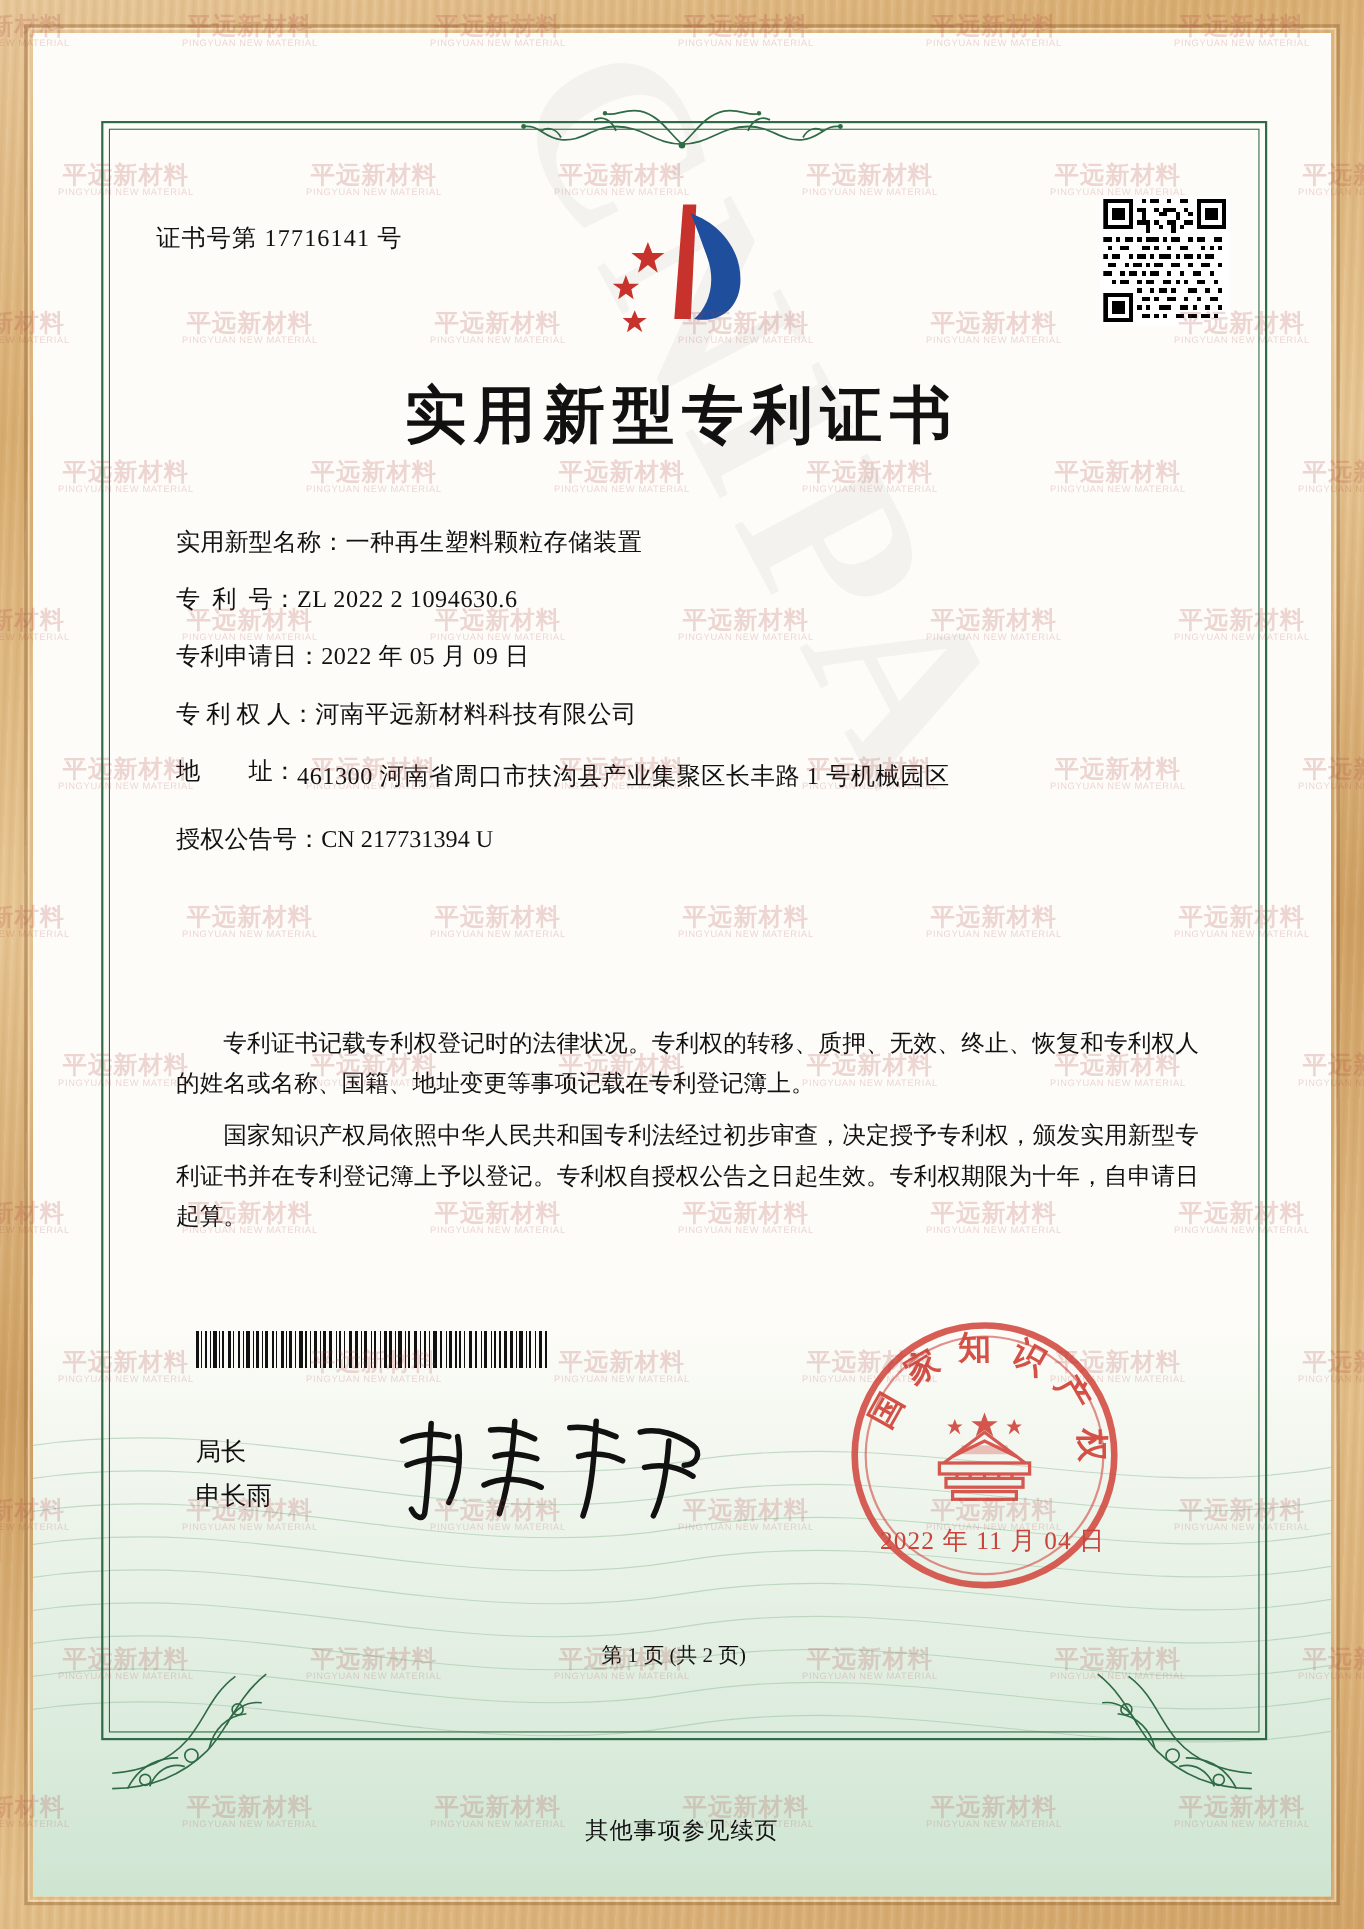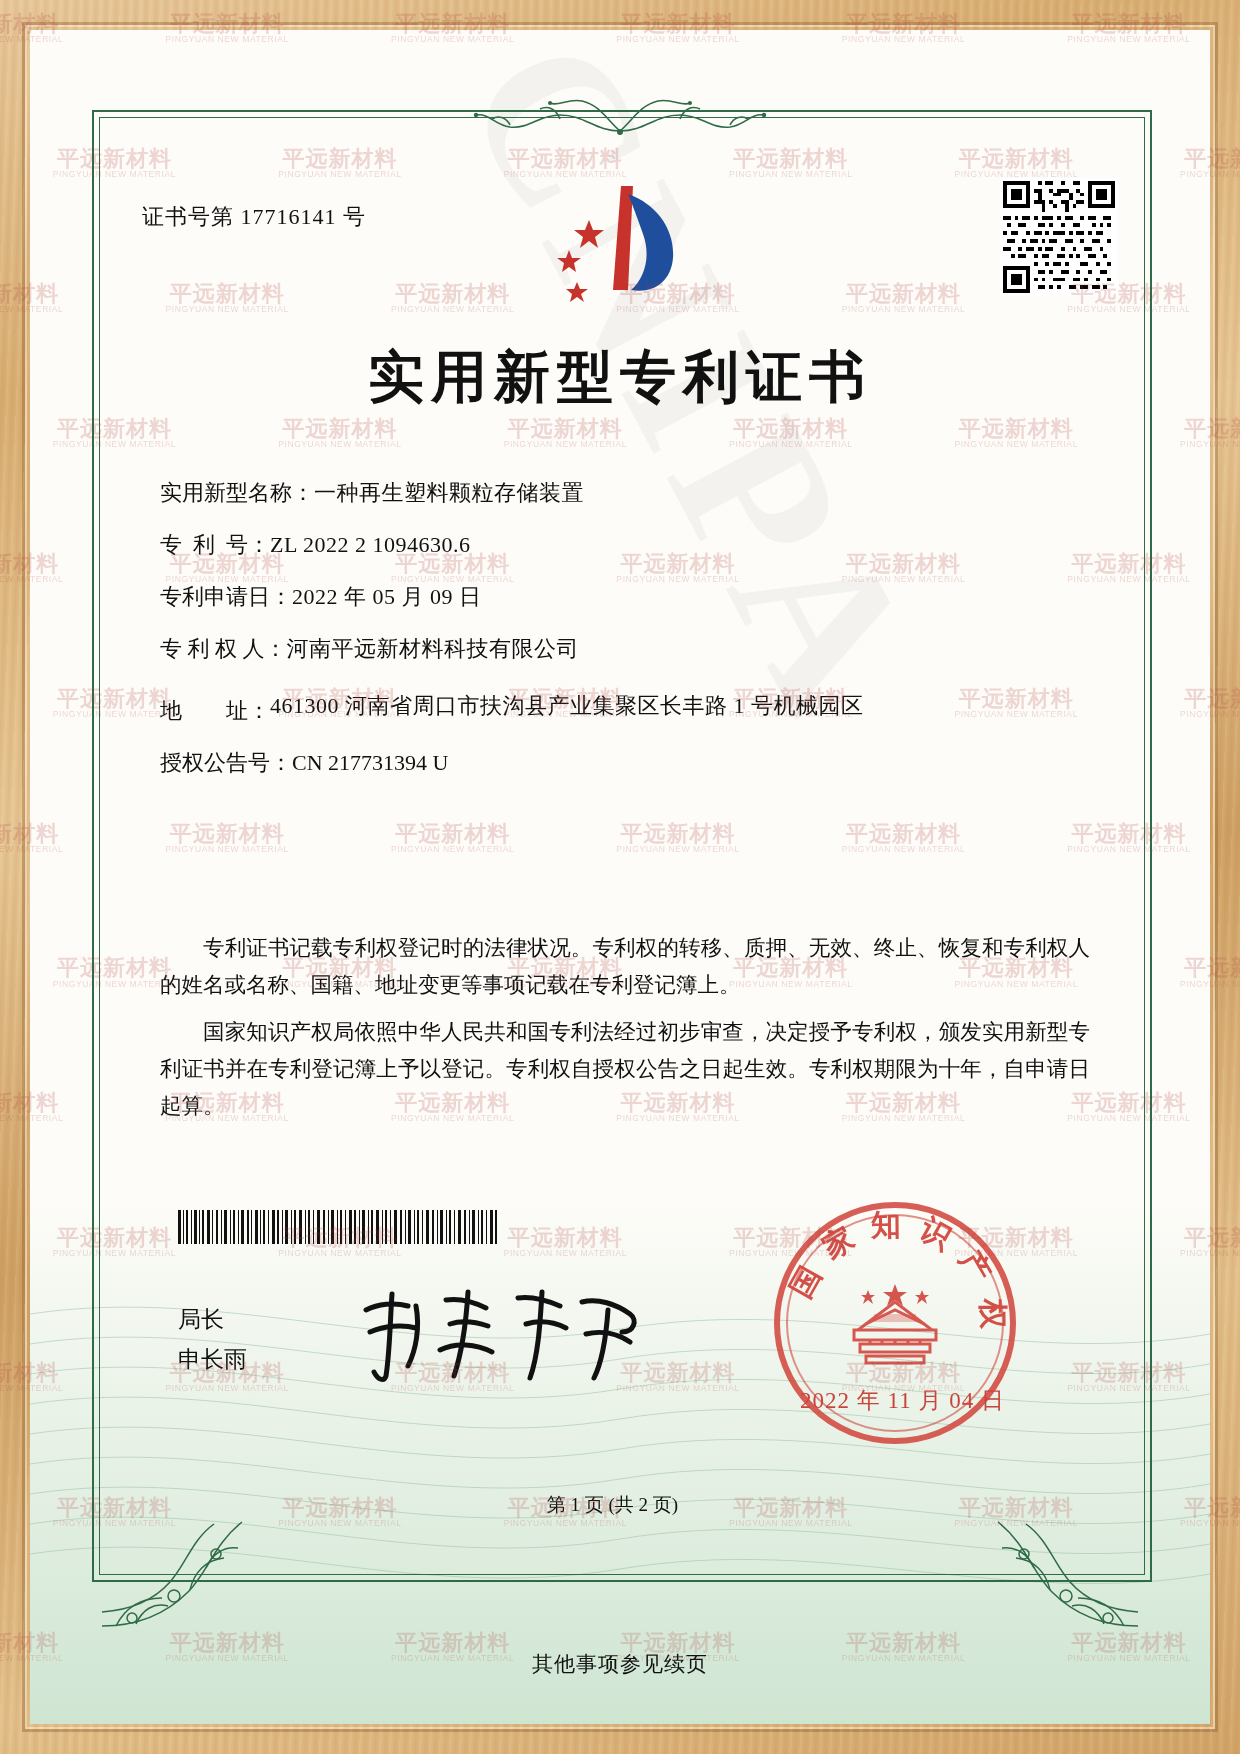--- a/index.html
+++ b/index.html
@@ -199,21 +199,21 @@
     position: absolute;
     left: 130px;
     top: 452px;
     width: 930px;
     font-size: 22px;
     color: #111;
     line-height: 1.0;
   }
   .field-row {
     display: flex;
-    align-items: flex-end;
+    align-items: flex-start;
     margin-bottom: 30px;
   }
   .f-label {
     white-space: pre;
     flex: 0 0 auto;
   }
   .f-value {
     flex: 1 1 auto;
     letter-spacing: .5px;
   }

